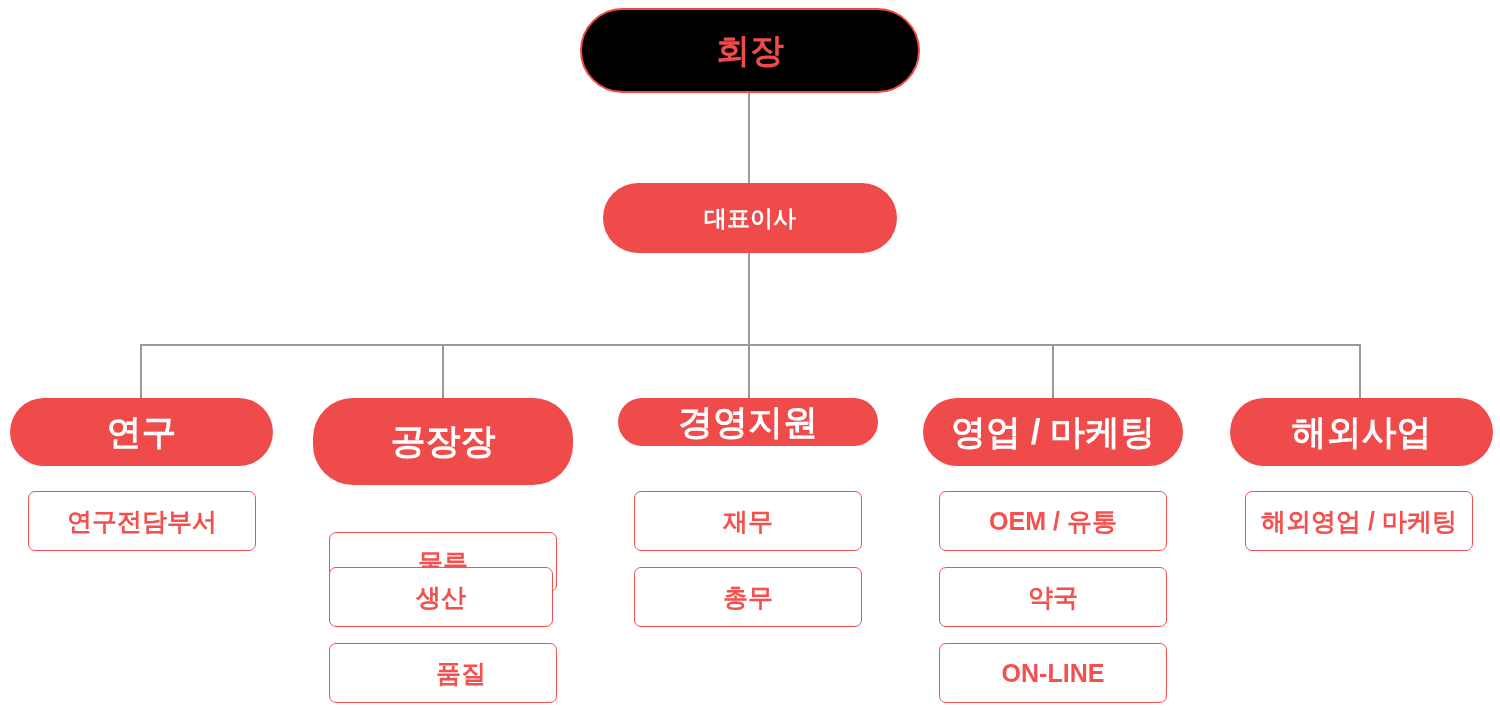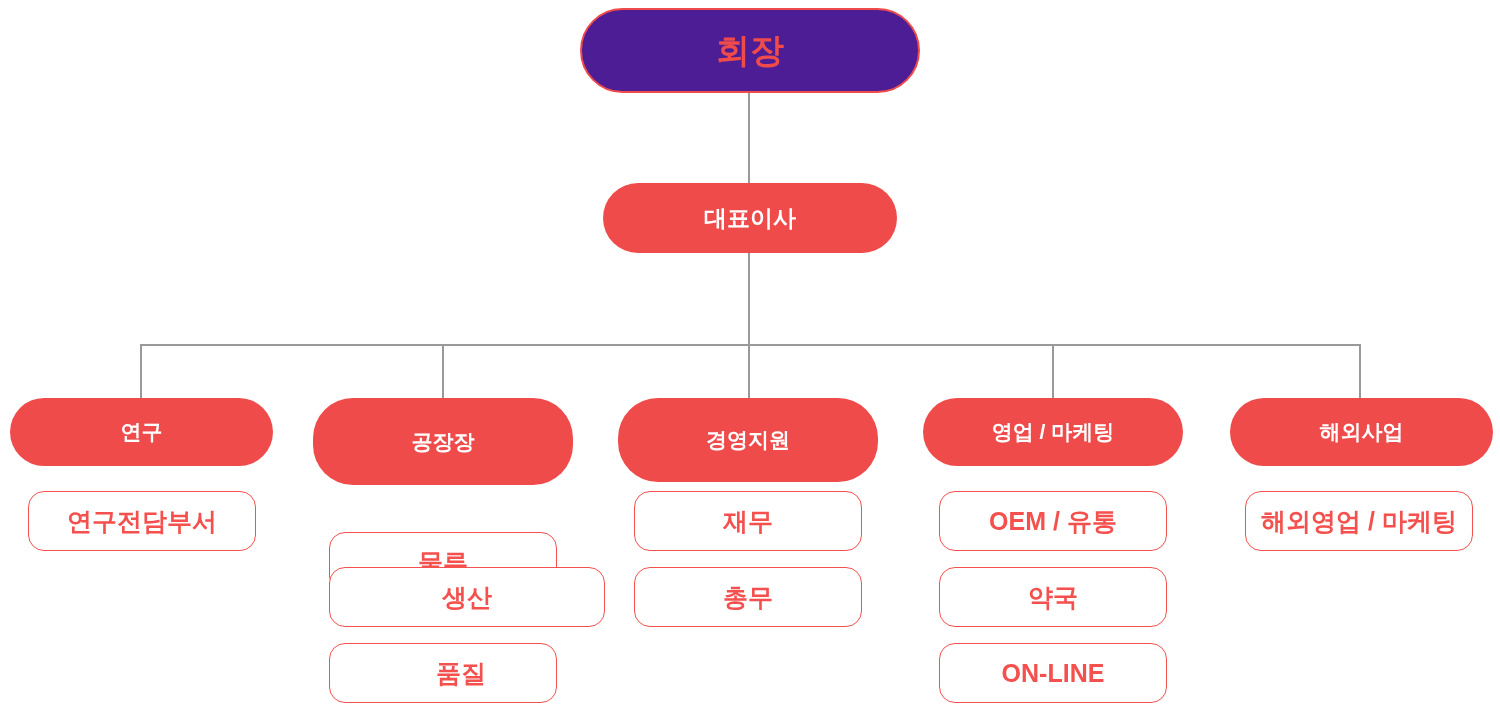--- a/index.html
+++ b/index.html
@@ -18,40 +18,40 @@
   .node {
     position: absolute;
     display: flex;
     align-items: center;
     justify-content: center;
     box-sizing: border-box;
     text-align: center;
     white-space: nowrap;
   }
   .pill-outline {
-    background: #4c1d95;
+    background: #000000;
     border: 2.5px solid #f04b4b;
     border-radius: 46px;
     color: #f04b4b;
     font-size: 34px;
     font-weight: 700;
     text-align: right;
   }
   .pill-filled {
     background: #ef4b4b;
     border-radius: 40px;
     color: #ffffff;
     font-weight: 700;
   }
   .pill-ceo { font-size: 23px; }
-  .pill-div { font-size: 21px; }
+  .pill-div { font-size: 35px; }
   .sub-box {
     background: #ffffff;
     border: 1.5px solid #f4504e;
-    border-radius: 16px;
+    border-radius: 7px;
     color: #f4504e;
     font-size: 25px;
     font-weight: 700;
   }
   .line {
     position: absolute;
     background: #999999;
   }
   .vline { width: 2px; }
   .hline { height: 2px; }
@@ -72,28 +72,28 @@
   <div class="line hline" style="left:141px; top:344px; width:1220px;"></div>
 
   <div class="line vline" style="left:140px; top:344px; height:55px;"></div>
   <div class="line vline" style="left:442px; top:344px; height:55px;"></div>
   <div class="line vline" style="left:748px; top:344px; height:55px;"></div>
   <div class="line vline" style="left:1052px; top:344px; height:55px;"></div>
   <div class="line vline" style="left:1359px; top:344px; height:55px;"></div>
 
   <div class="node pill-filled pill-div" style="left:10px; top:398px; width:263px; height:68px;">연구</div>
   <div class="node pill-filled pill-div" style="left:313px; top:398px; width:260px; height:87px;">공장장</div>
-  <div class="node pill-filled pill-div" style="left:618px; top:398px; width:260px; height:84px;">경영지원</div>
+  <div class="node pill-filled pill-div" style="left:618px; top:398px; width:260px; height:48px;">경영지원</div>
   <div class="node pill-filled pill-div" style="left:923px; top:398px; width:260px; height:68px;">영업 / 마케팅</div>
   <div class="node pill-filled pill-div" style="left:1230px; top:398px; width:263px; height:68px;">해외사업</div>
 
   <div class="node sub-box" style="left:28px; top:491px; width:228px; height:60px;">연구전담부서</div>
 
   <div class="node sub-box" style="left:329px; top:491px; width:228px; height:60px;margin-top:41px;">물류</div>
-  <div class="node sub-box" style="left:329px; top:567px; width:276px; height:60px;">생산</div>
+  <div class="node sub-box" style="left:329px; top:567px; width:224px; height:60px;">생산</div>
   <div class="node sub-box" style="left:329px; top:643px; width:228px; height:60px;padding-left:36px;">품질</div>
 
   <div class="node sub-box" style="left:634px; top:491px; width:228px; height:60px;">재무</div>
   <div class="node sub-box" style="left:634px; top:567px; width:228px; height:60px;">총무</div>
 
   <div class="node sub-box" style="left:939px; top:491px; width:228px; height:60px;text-align:center;">OEM / 유통</div>
   <div class="node sub-box" style="left:939px; top:567px; width:228px; height:60px;">약국</div>
   <div class="node sub-box" style="left:939px; top:643px; width:228px; height:60px;">ON-LINE</div>
 
   <div class="node sub-box" style="left:1245px; top:491px; width:228px; height:60px;">해외영업 / 마케팅</div>

